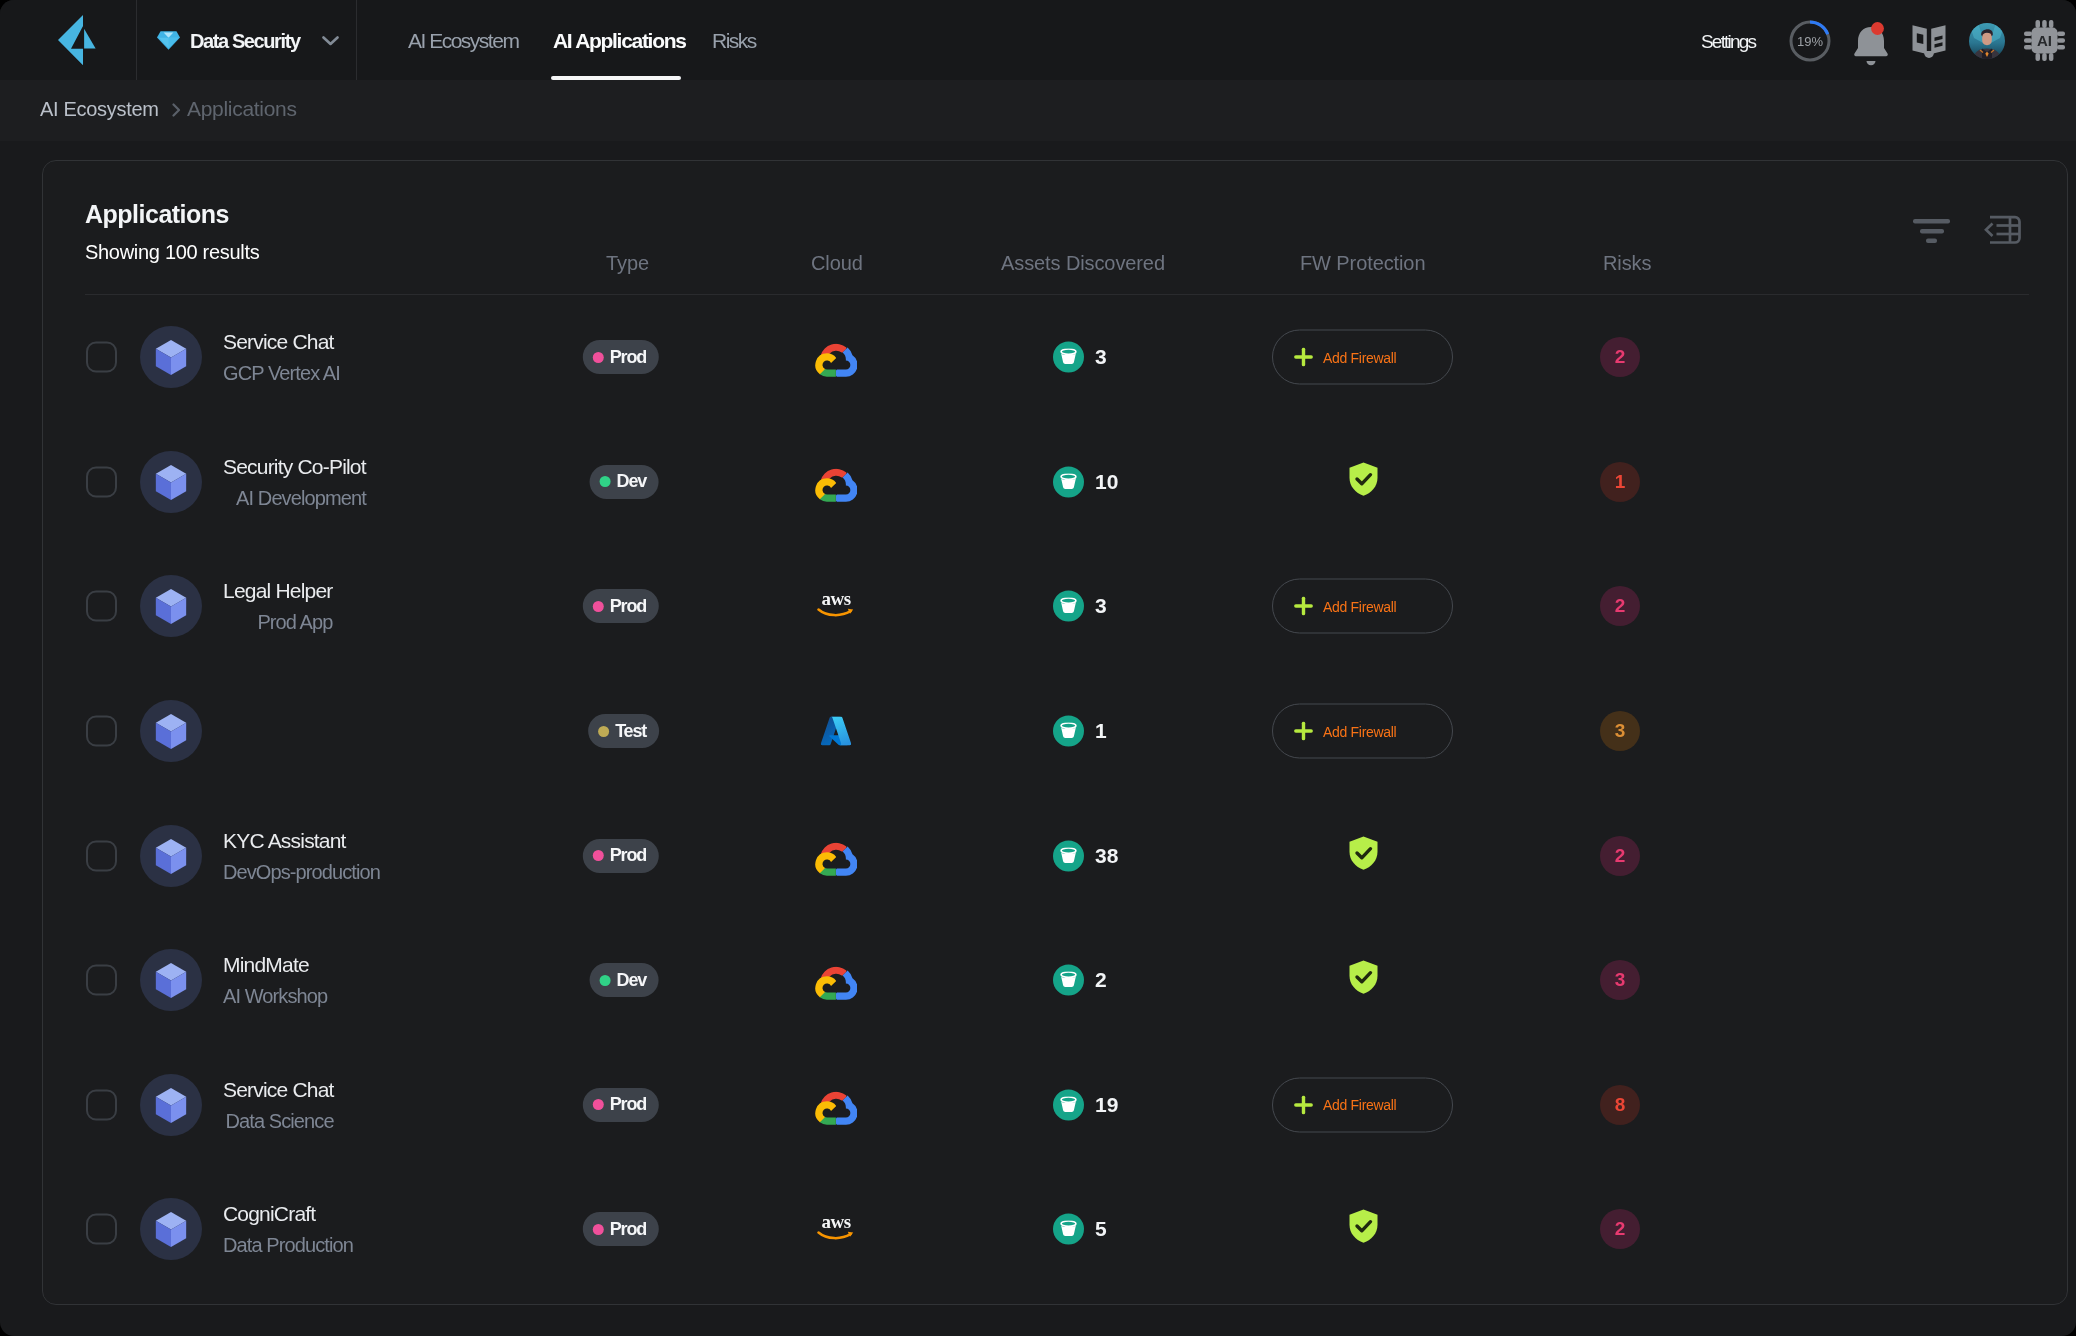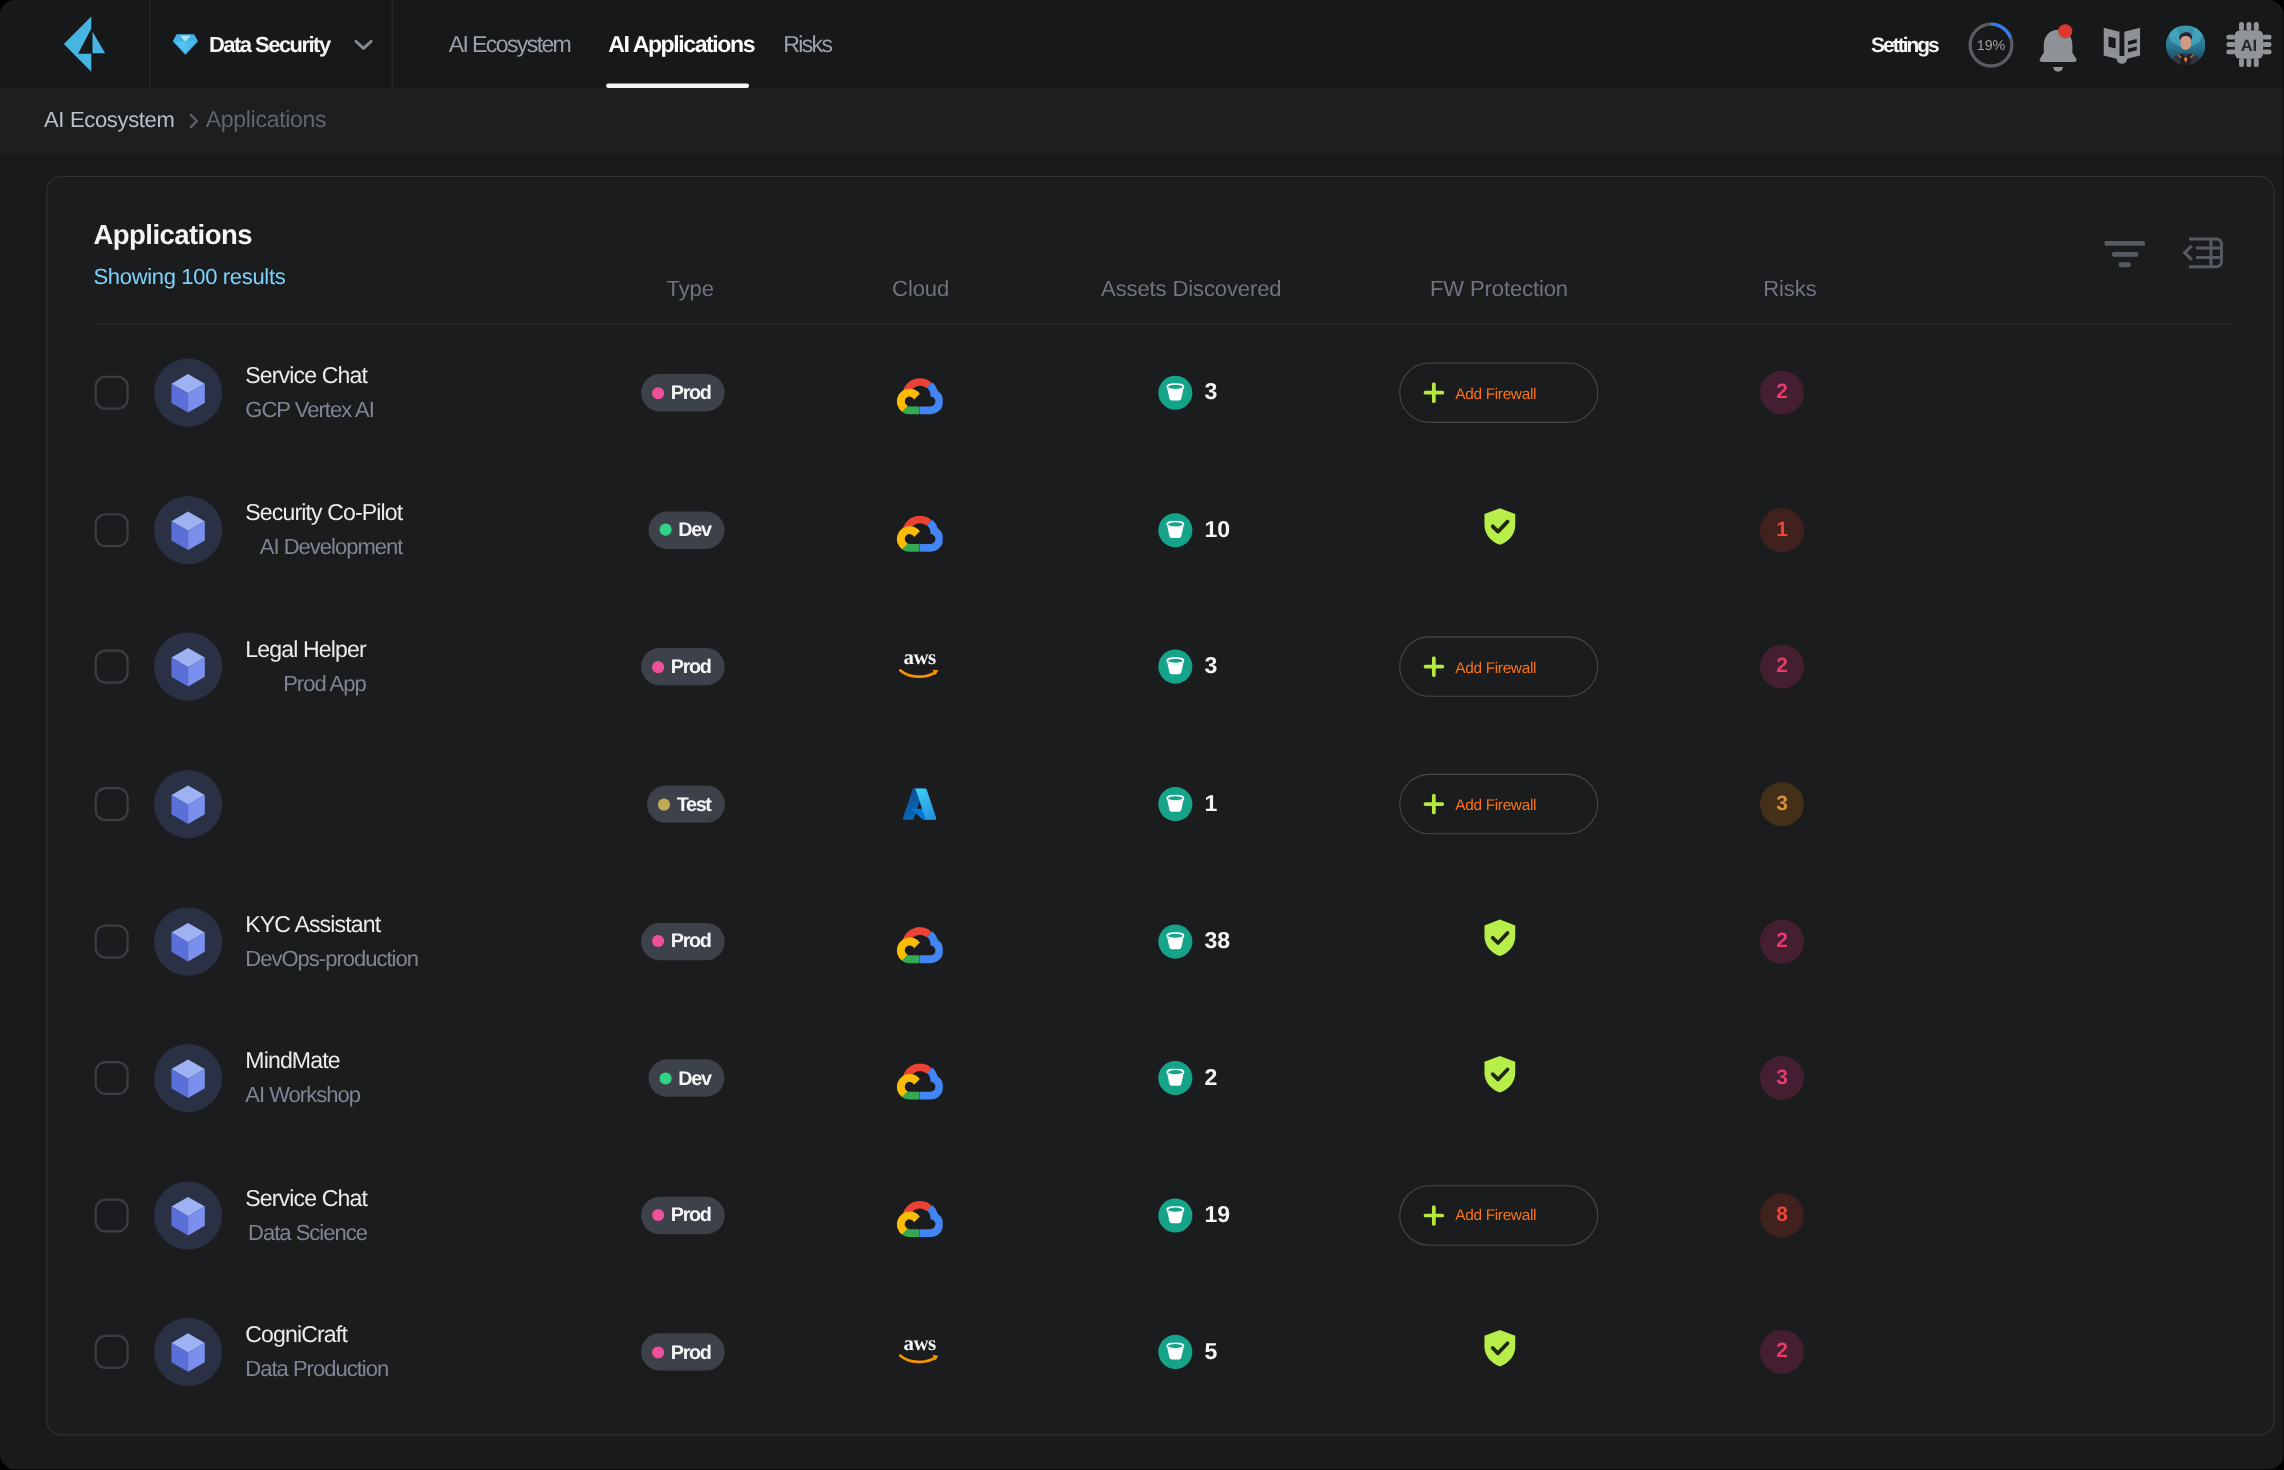--- a/index.html
+++ b/index.html
@@ -9,35 +9,35 @@
   
   .topbar { position:absolute; left:0; top:0; width:2076px; height:80px; background:#17181a; }
   .tb-div { position:absolute; top:0; width:1px; height:80px; background:#2b2c2f; }
   .logo { position:absolute; left:57px; top:14px; }
   .gem { position:absolute; left:157px; top:30px; }
   .ds-label { position:absolute; left:190px; top:30px; font-size:20px; font-weight:700; color:#f2f4f6; letter-spacing:-1.4px; }
   .ds-chevron { position:absolute; left:322px; top:36px; }
   .nav-item { position:absolute; top:29px; font-size:21px; color:#99a1ac; letter-spacing:-1.5px; }
   .nav-item.active { color:#fafbfc; font-weight:700; letter-spacing:-1.3px; }
   .nav-underline { position:absolute; left:551px; top:76px; width:130px; height:4px; background:#f5f6f7; border-radius:2px; }
-  .settings { position:absolute; left:1701px; top:31px; font-size:19px; font-weight:700; color:#f2f4f6; letter-spacing:-1.8px; }
+  .settings { position:absolute; left:1701px; top:31px; font-size:19px; font-weight:400; color:#f2f4f6; letter-spacing:-1.8px; }
   .ring { position:absolute; left:1788px; top:19px; }
   .bell { position:absolute; left:1851px; top:20px; }
   .book { position:absolute; left:1911px; top:22px; }
   .avatar { position:absolute; left:1969px; top:23px; width:36px; height:36px; border-radius:50%; overflow:hidden; }
   .chip { position:absolute; left:2023px; top:19px; }
   
   .crumb { position:absolute; left:0; top:80px; width:2076px; height:61px; background:#1d1e20; }
   .crumb-1 { position:absolute; left:40px; top:18px; font-size:20px; color:#bac0c9; letter-spacing:-0.3px; }
   .crumb-sep { position:absolute; left:172px; top:23px; }
   .crumb-2 { position:absolute; left:187px; top:17px; font-size:21px; color:#5f656e; letter-spacing:-0.3px; }
   
   .card { position:absolute; left:42px; top:160px; width:2026px; height:1145px; background:#1b1c1e; border:1px solid #313336; border-radius:14px; }
   .card-title { position:absolute; left:42px; top:39px; font-size:25px; font-weight:700; color:#f3f5f7; letter-spacing:-0.5px; }
-  .card-sub { position:absolute; left:42px; top:80px; font-size:20px; color:#7dd3fc; letter-spacing:-0.3px; }
+  .card-sub { position:absolute; left:42px; top:80px; font-size:20px; color:#ffffff; letter-spacing:-0.3px; }
   .col-h { position:absolute; top:91px; font-size:20px; color:#6e7480; letter-spacing:-0.1px; }
   .icon-filter { position:absolute; left:1870px; top:58px; }
   .icon-collapse { position:absolute; left:1941px; top:54px; }
   .sep { position:absolute; left:42px; top:133px; width:1944px; height:1px; background:#2a2b2e; }
   
   .rows { position:absolute; left:0; top:134px; width:100%; }
   .row { position:relative; height:124.6px; }
   .cell { position:absolute; top:50%; transform:translateY(-50%); }
   .cb { left:43px; width:31px; height:31px; border:2px solid #3a3e44; border-radius:10px; }
   .app-ic { left:97px; width:62px; height:62px; border-radius:50%; background:#2b3144; display:flex; align-items:center; justify-content:center; }

